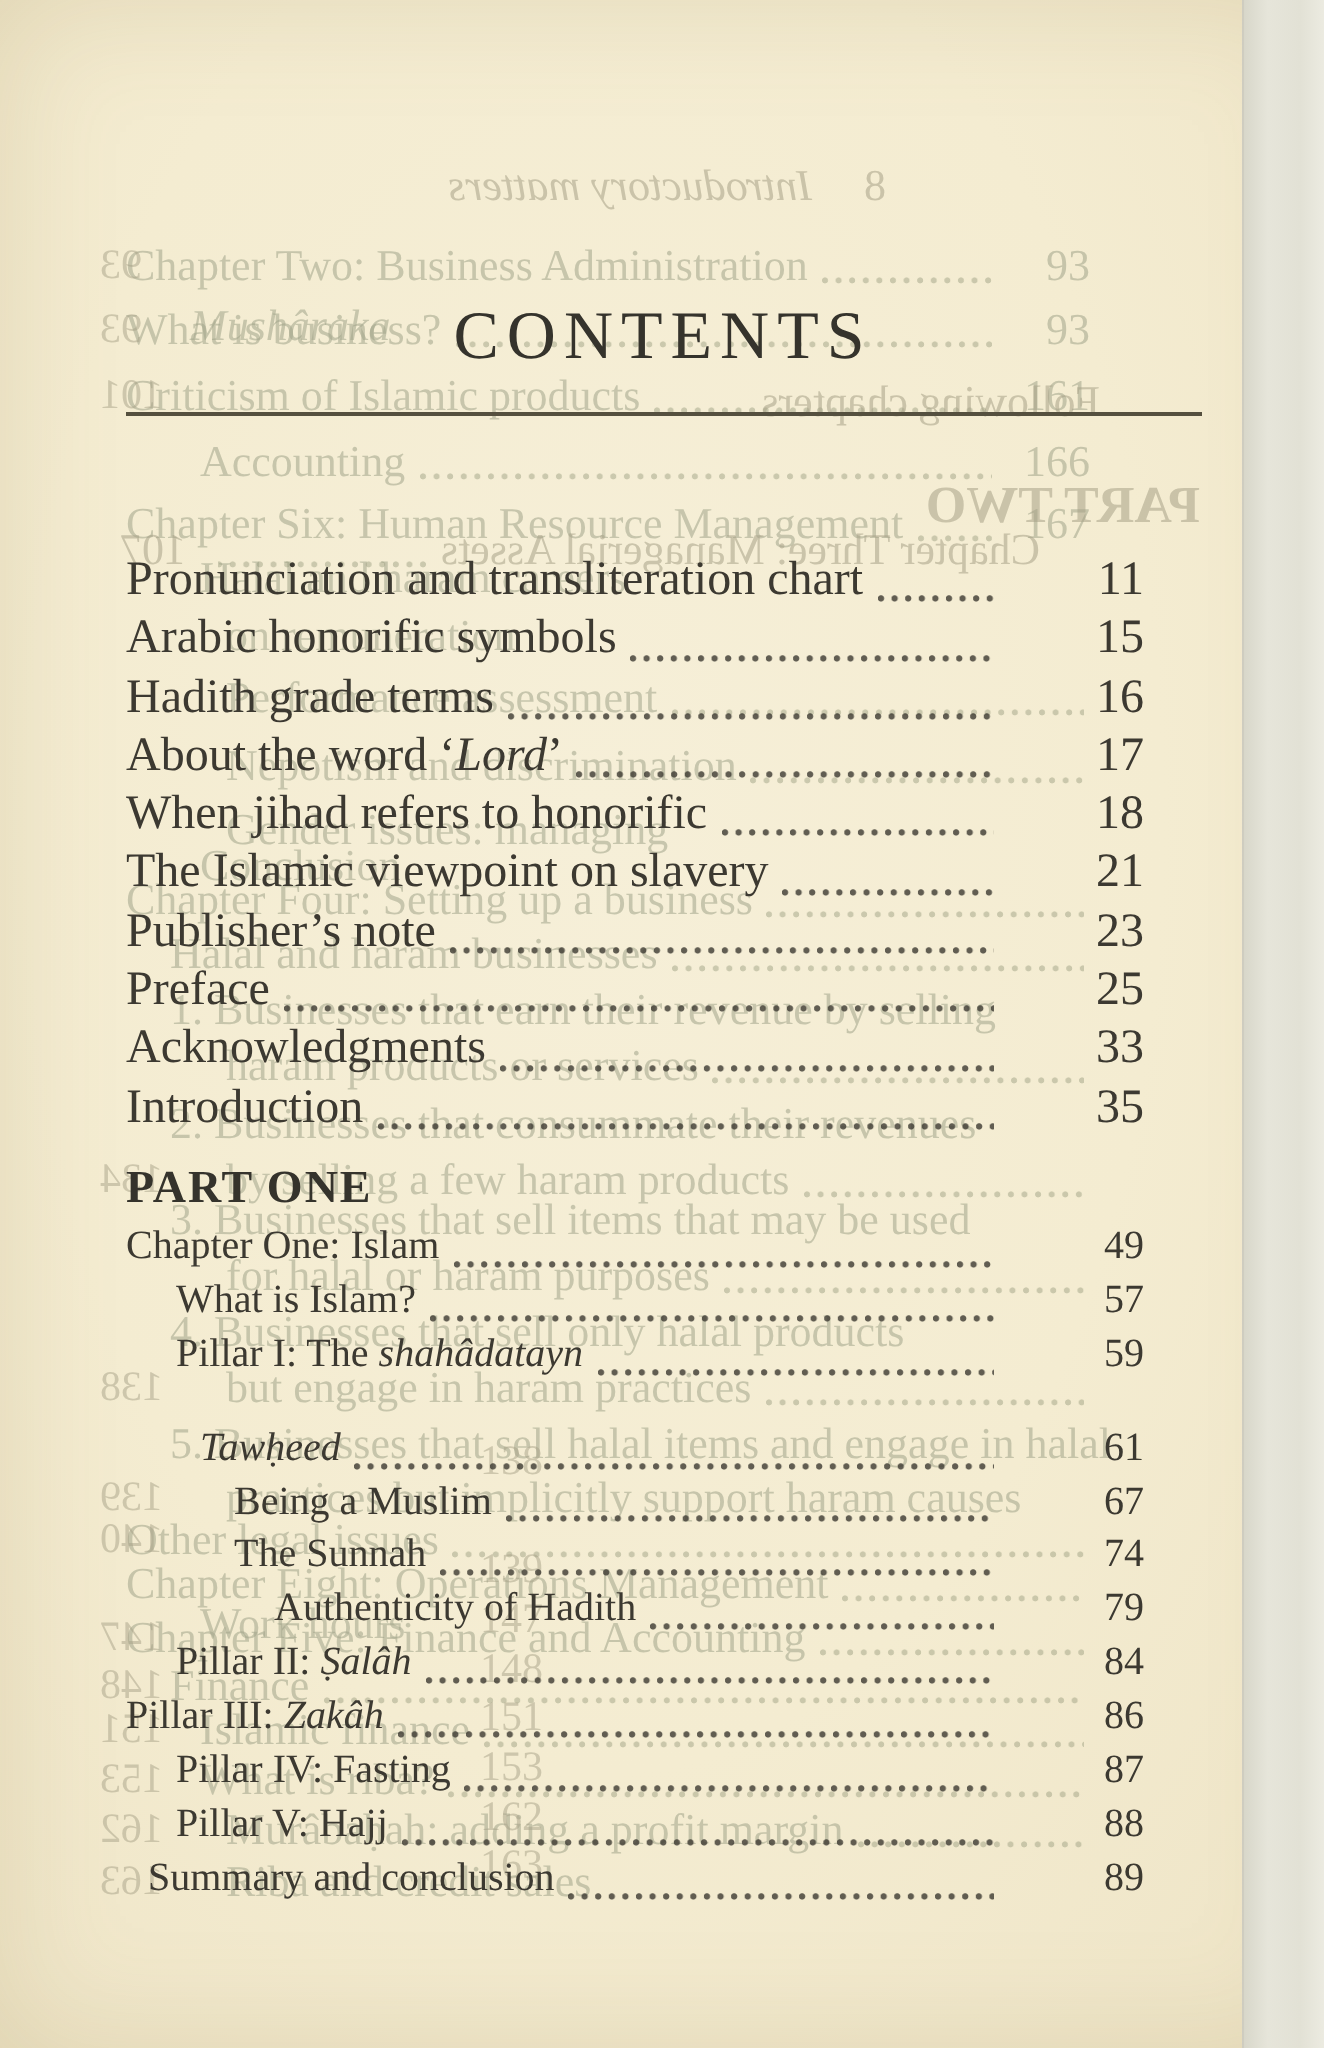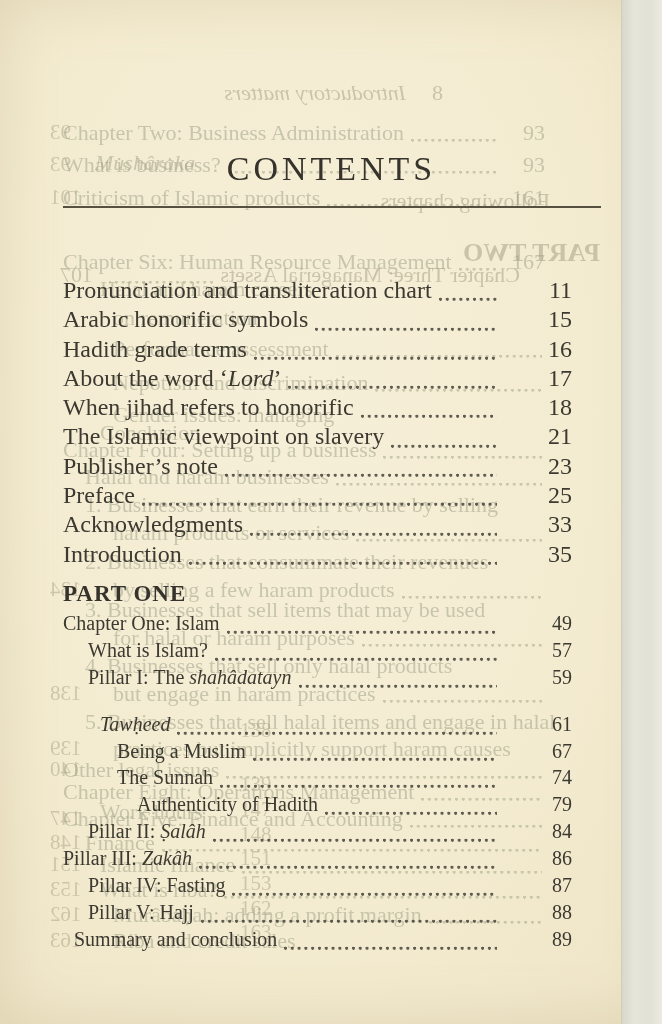--- a/index.html
+++ b/index.html
@@ -50,20 +50,25 @@
         <span class="leader"></span>
         <span class="tnum">93</span>
       </div>
       <div class="gline" style="left: 95px; top: 150px; width: 450px;">
         <span style="font-style: italic;">Mushâraka</span>
       </div>
       <div class="gline" style="left: 63px; top: 185px; width: 482px;">
         <span>Criticism of Islamic products</span>
         <span class="leader"></span>
         <span class="tnum">161</span>
+      </div>
+      <div class="gline" style="left: 100px; top: 218px; width: 445px;">
+        <span>Accounting</span>
+        <span class="leader"></span>
+        <span class="tnum">166</span>
       </div>
       <div class="gline" style="left: 63px; top: 249px; width: 482px;">
         <span>Chapter Six: Human Resource Management</span>
         <span class="leader"></span>
         <span class="tnum">167</span>
       </div>
       <div class="gline" style="left: 100px; top: 276px; width: 445px;">
         <span>Halal and haram careers</span>
       </div>
       <div class="gline" style="left: 113px; top: 305px; width: 432px;">

